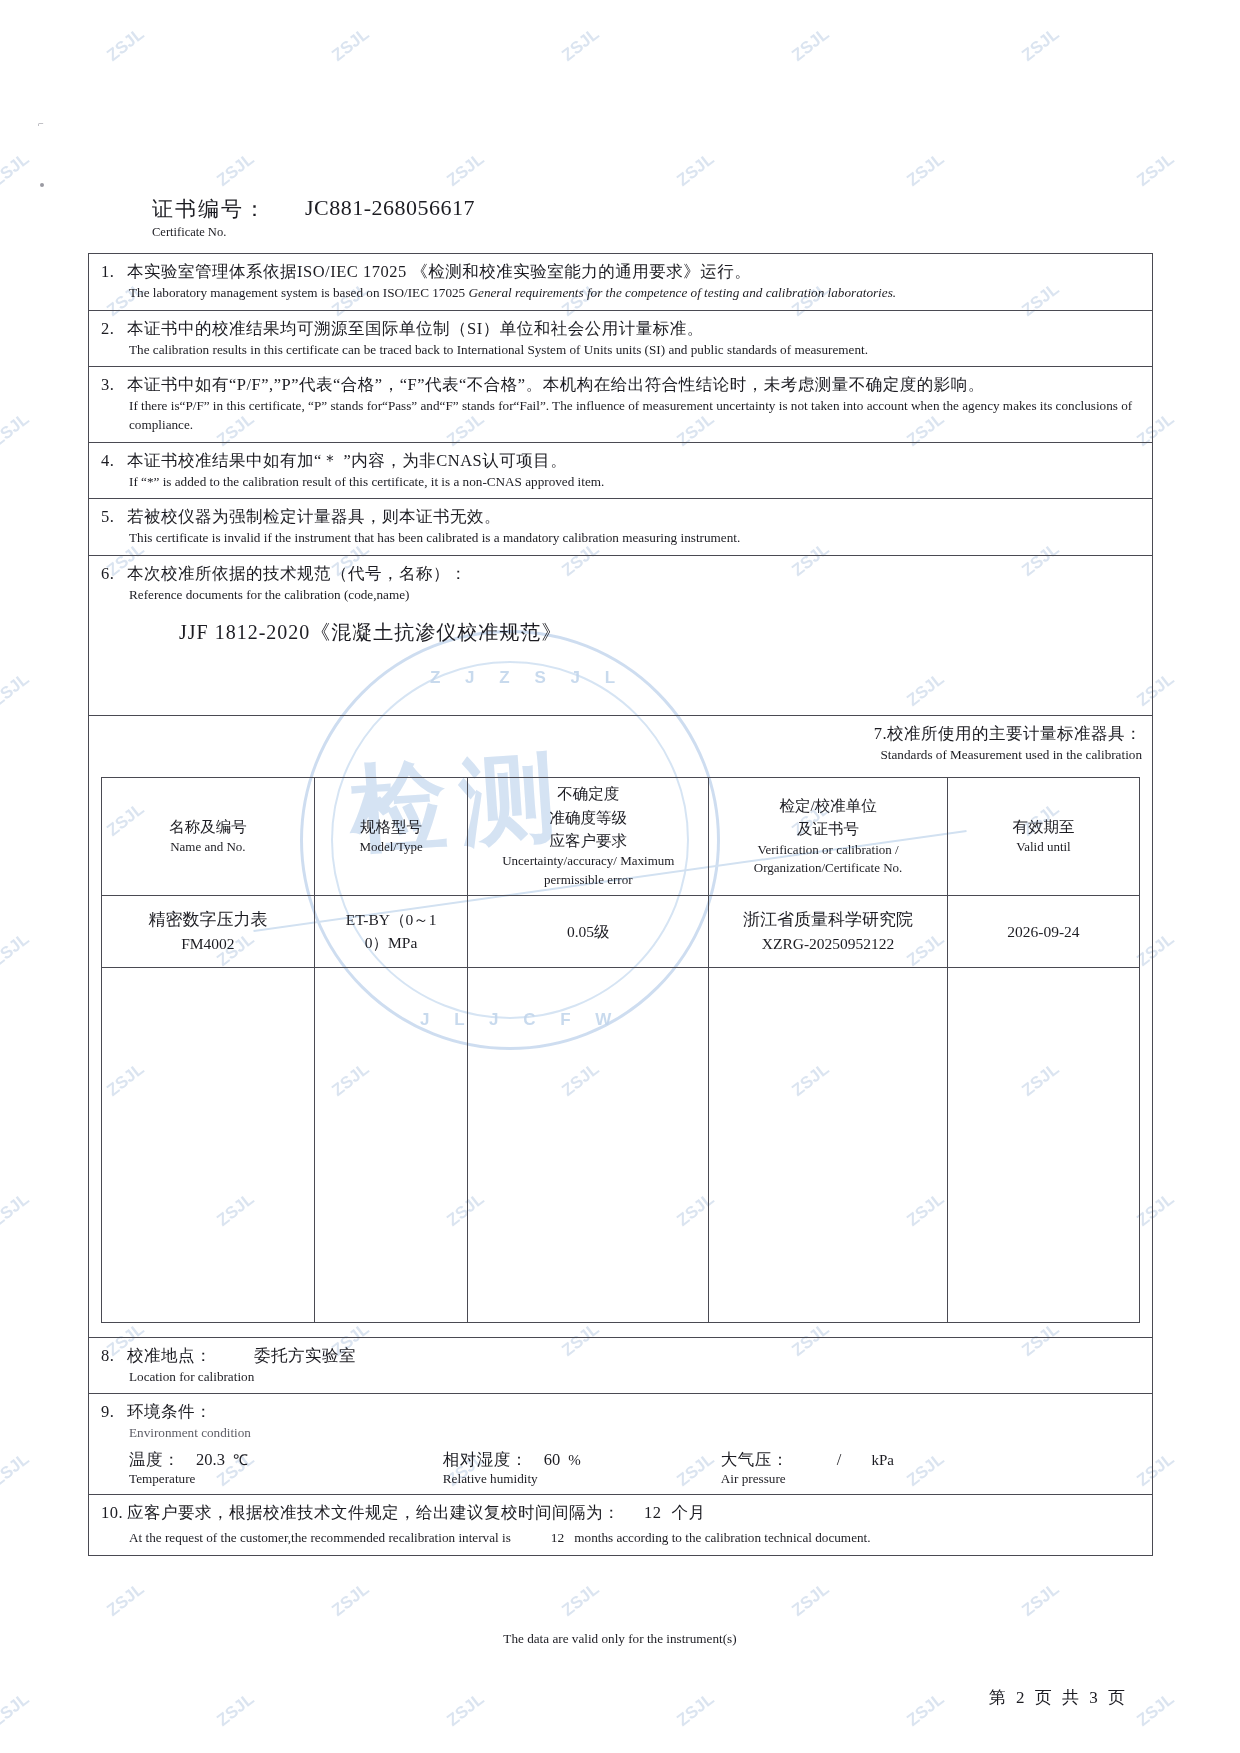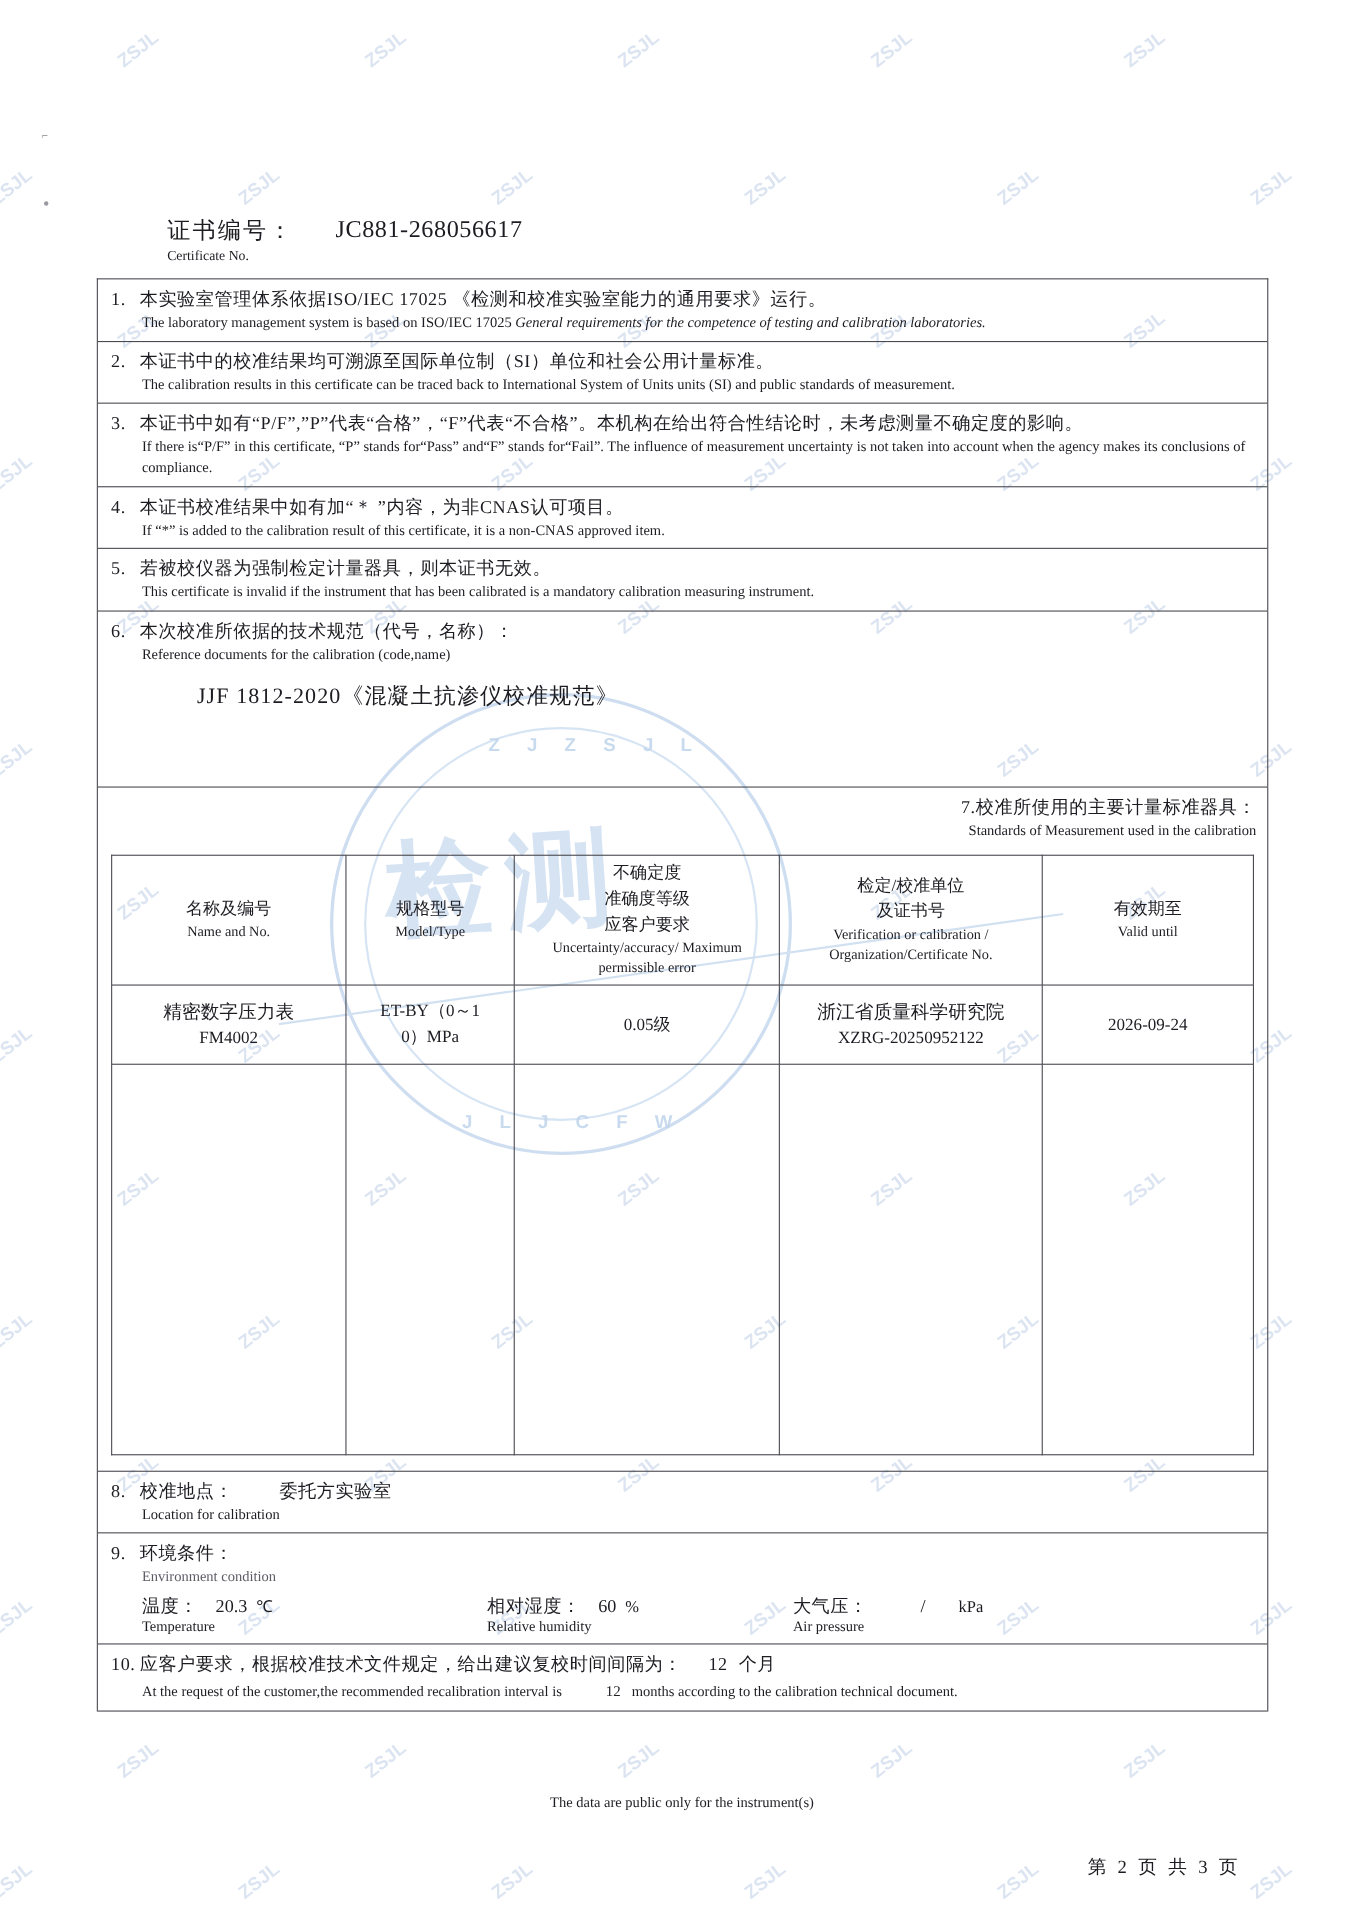--- a/index.html
+++ b/index.html
@@ -197,21 +197,21 @@
   .corner-mark-2 {
     position: absolute; left: 40px; top: 183px;
     width: 4px; height: 4px; background: #9a9aa2; border-radius: 50%;
   }
 </style>
 </head>
 <body>
 
 <div class="wm-layer">
   <div class="wm-seal"></div>
-  <div class="wm-seal-text" style="left:444px; top:668px; font-size:17px;">Z  J  Z  S  J  L</div>
+  <div class="wm-seal-text" style="left:430px; top:668px; font-size:17px;">Z  J  Z  S  J  L</div>
   <div class="wm-seal-text" style="left:420px; top:1010px; font-size:17px;">J  L  J  C  F  W</div>
   <div class="wm-big">检测</div>
   <div class="wm-diag"></div>
 
   <div class="wm-tile" style="left:105px; top:35px;">ZSJL</div>
   <div class="wm-tile" style="left:330px; top:35px;">ZSJL</div>
   <div class="wm-tile" style="left:560px; top:35px;">ZSJL</div>
   <div class="wm-tile" style="left:790px; top:35px;">ZSJL</div>
   <div class="wm-tile" style="left:1020px; top:35px;">ZSJL</div>
 
@@ -472,18 +472,18 @@
       <div class="en rec-line2 indent">
         <span>At the request of the customer,the recommended recalibration interval is</span>
         <span class="rec-num2" style="margin-left:40px;">12</span>
         <span>months according to the calibration technical document.</span>
       </div>
     </div>
 
   </div>
 
   <div class="footer-note">
-    <div class="en">The data are public only for the instrument(s)</div>
+    <div class="en">The data are valid only for the instrument(s)</div>
   </div>
 
   <div class="page-num">第 2 页 共 3 页</div>
 
 </div>
 
 </body></html>

